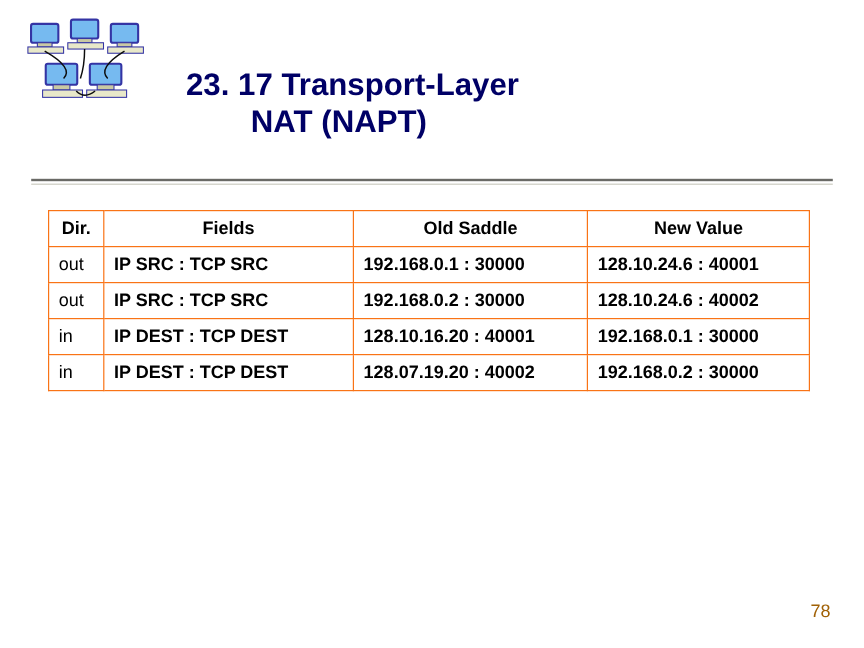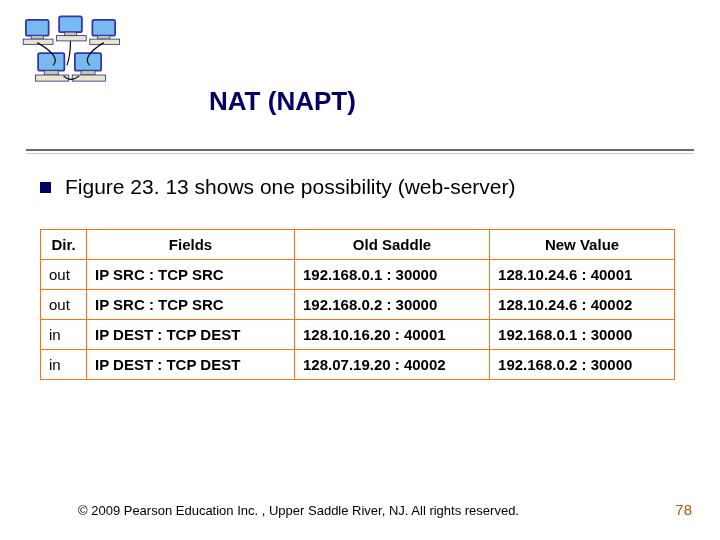--- a/index.html
+++ b/index.html
@@ -142,35 +142,31 @@
         <rect x="0" y="27" width="38" height="7" fill="#e7e7c7" stroke="#2a2aa0"></rect>
       </g>
 
       <path d="M22 32 Q50 48 40 58" stroke="#000" fill="none" stroke-width="1.4"></path>
       <path d="M60 30 Q60 46 56 58" stroke="#000" fill="none" stroke-width="1.4"></path>
       <path d="M98 32 Q72 48 82 58" stroke="#000" fill="none" stroke-width="1.4"></path>
       <path d="M52 70 Q60 78 70 70" stroke="#000" fill="none" stroke-width="1.4"></path>
     </svg>
 
     <div class="title">
-      <br>
+      <span>23. 17  Transport-Layer</span><br>
       <span style="padding-left:54px;">NAT (NAPT)</span>
     </div>
 
     <div class="divider">
       <div class="bar1"></div>
         <div class="bar2"></div>
     </div>
   </div>
 
   <div class="main">
-    <div class="bullet-row">
-      <div class="bullet"></div>
-      <div class="bullet-text">Figure 23. 13 shows one possibility (web-server)</div>
-    </div>
 
     <table class="napt-table">
       <thead>
         <tr>
           <th>Dir.</th>
           <th>Fields</th>
           <th>Old Saddle</th>
           <th>New Value</th>
         </tr>
       </thead>
@@ -196,16 +192,15 @@
         <tr>
           <td class="dir">in</td>
           <td class="fields">IP DEST : TCP DEST</td>
           <td class="val">128.07.19.20 : 40002</td>
           <td class="val">192.168.0.2 : 30000</td>
         </tr>
       </tbody>
     </table>
   </div>
 
-  <div class="copyright">© 2009 Pearson Education Inc. , Upper Saddle River, NJ. All rights reserved.</div>
   <div class="pagenum">78</div>
 
 </div>
 
 </body></html>

